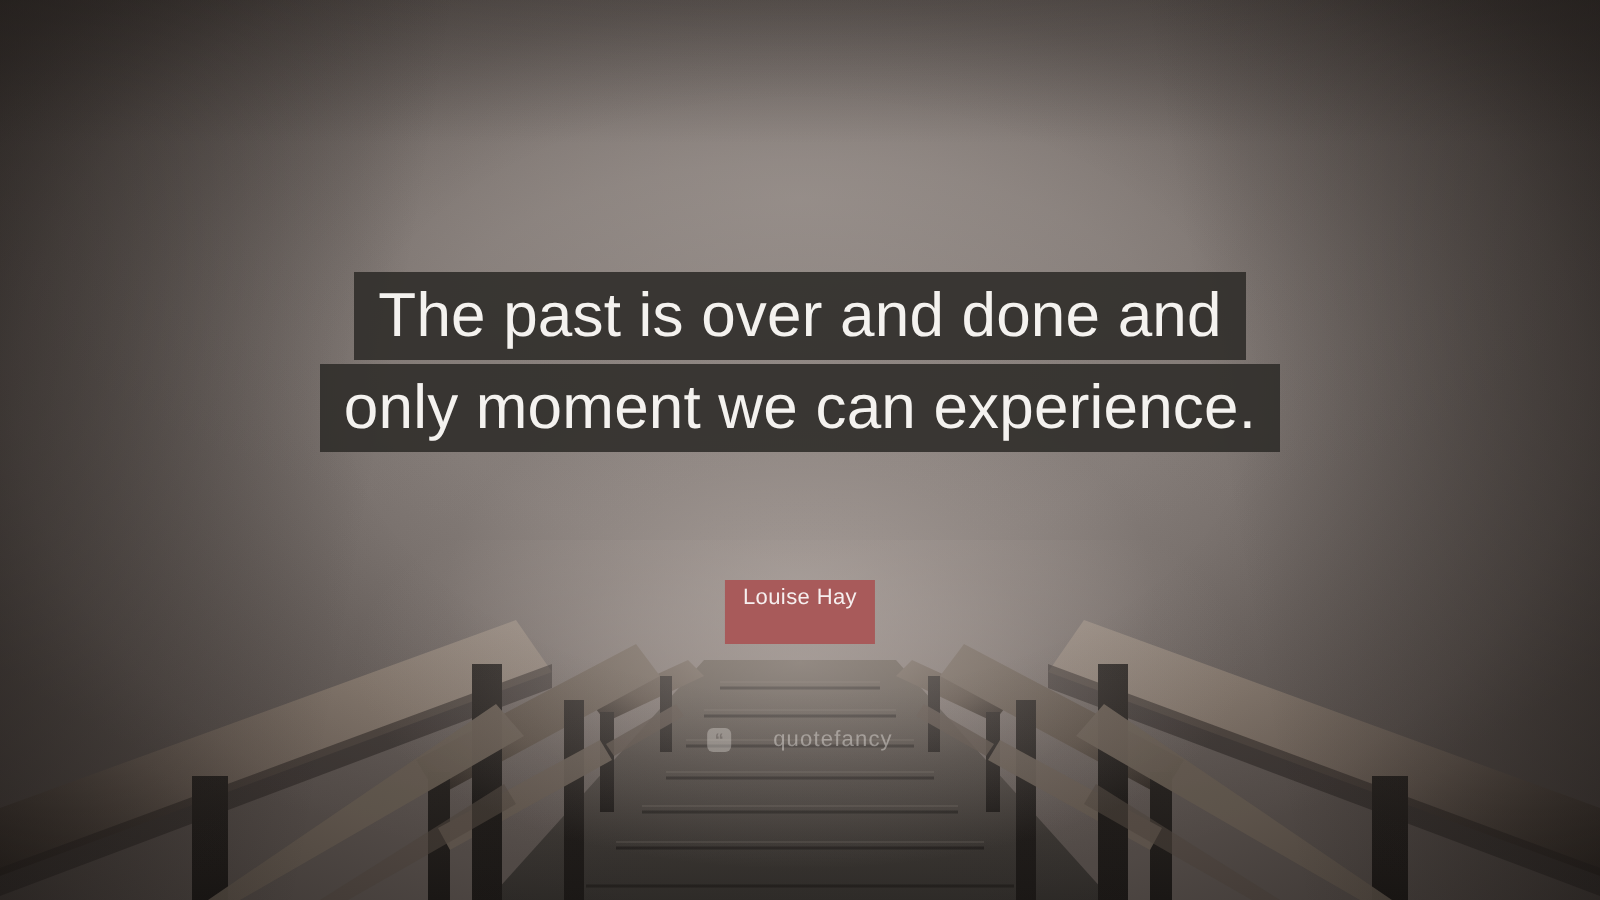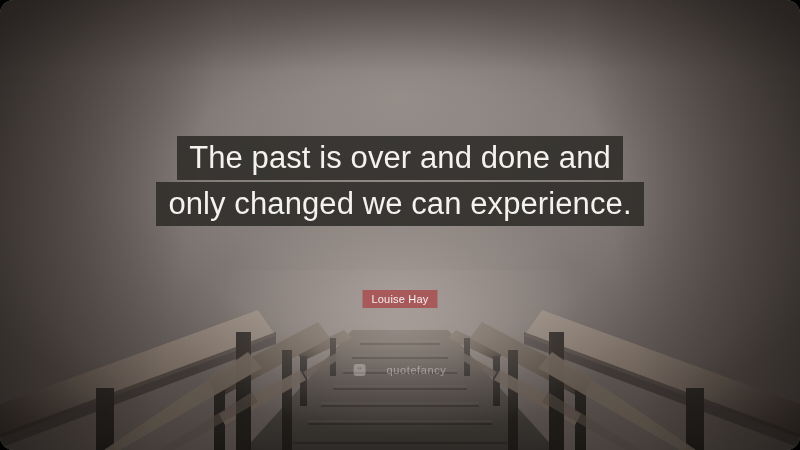--- a/index.html
+++ b/index.html
@@ -8,21 +8,20 @@
     background: #000;
   }
 
   #stage {
     position: relative;
     width: 800px;
     height: 450px;
     overflow: hidden;
     font-family: "Liberation Sans", sans-serif;
     background: #6b6460;
-    border-radius: 14px;
   }
 
   
   .photo-base {
     position: absolute;
     inset: 0;
     background:
       radial-gradient(ellipse 62% 58% at 50% 40%,
         #8d8581 0%, #837b77 38%, #6f6763 68%, #5c5450 100%);
   }
@@ -129,21 +128,21 @@
   
   .author-badge {
     position: absolute;
     left: 50%;
     transform: translateX(-50%);
     top: 290px;
     background: #a85a5a;
     color: #f6efef;
     font-size: 11px;
     line-height: 18px;
-    height: 18px;
+    height: 32px;
     padding: 0 9px;
     letter-spacing: 0.2px;
     white-space: nowrap;
     z-index: 6;
   }
 
   
   .watermark {
     position: absolute;
     left: 50%;
@@ -291,21 +290,21 @@
       </g>
     </svg>
   </div>
 
   <div class="haze"></div>
   <div class="vignette"></div>
   <div class="vignette-corners"></div>
 
   <div class="quote-block">
     <span class="quote-line">The past is over and done and</span>
-    <span class="quote-line">only changed we can experience.</span>
+    <span class="quote-line">only moment we can experience.</span>
   </div>
 
   <div class="author-badge">Louise Hay</div>
 
   <div class="watermark">
     <span class="watermark-mark">“</span>
     <span class="watermark-text">quotefancy</span>
   </div>
 
 </div>

